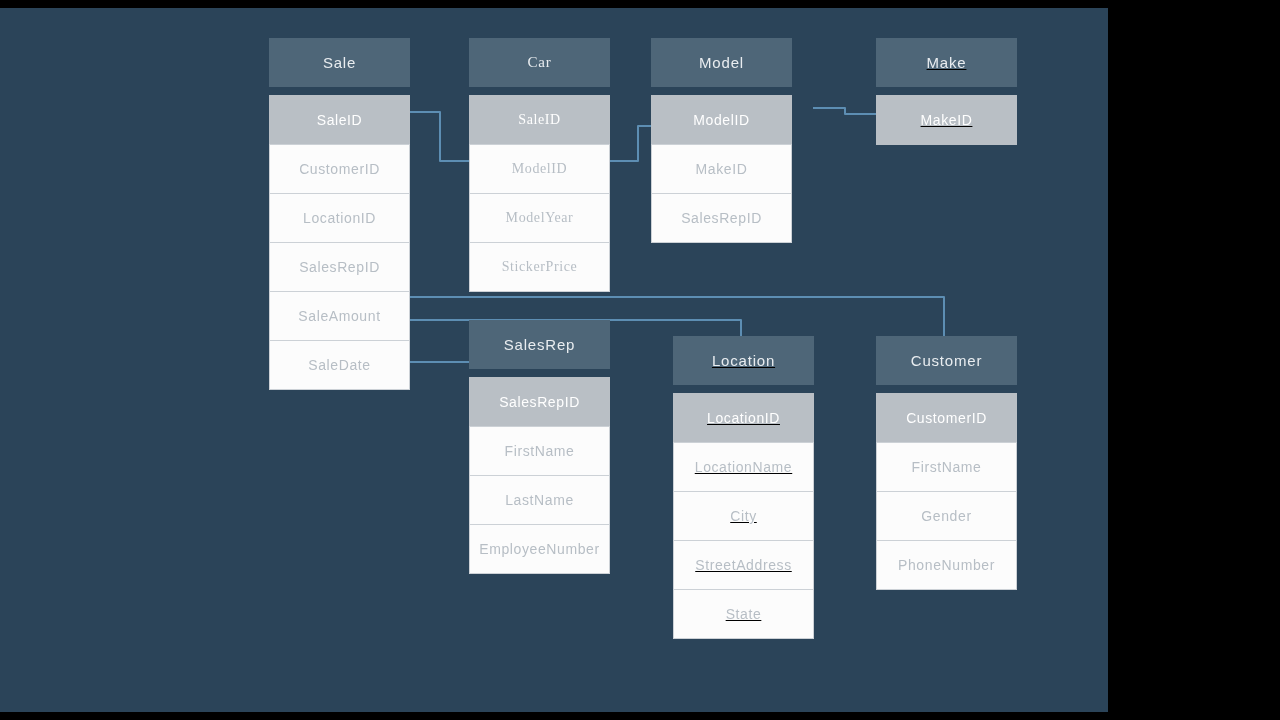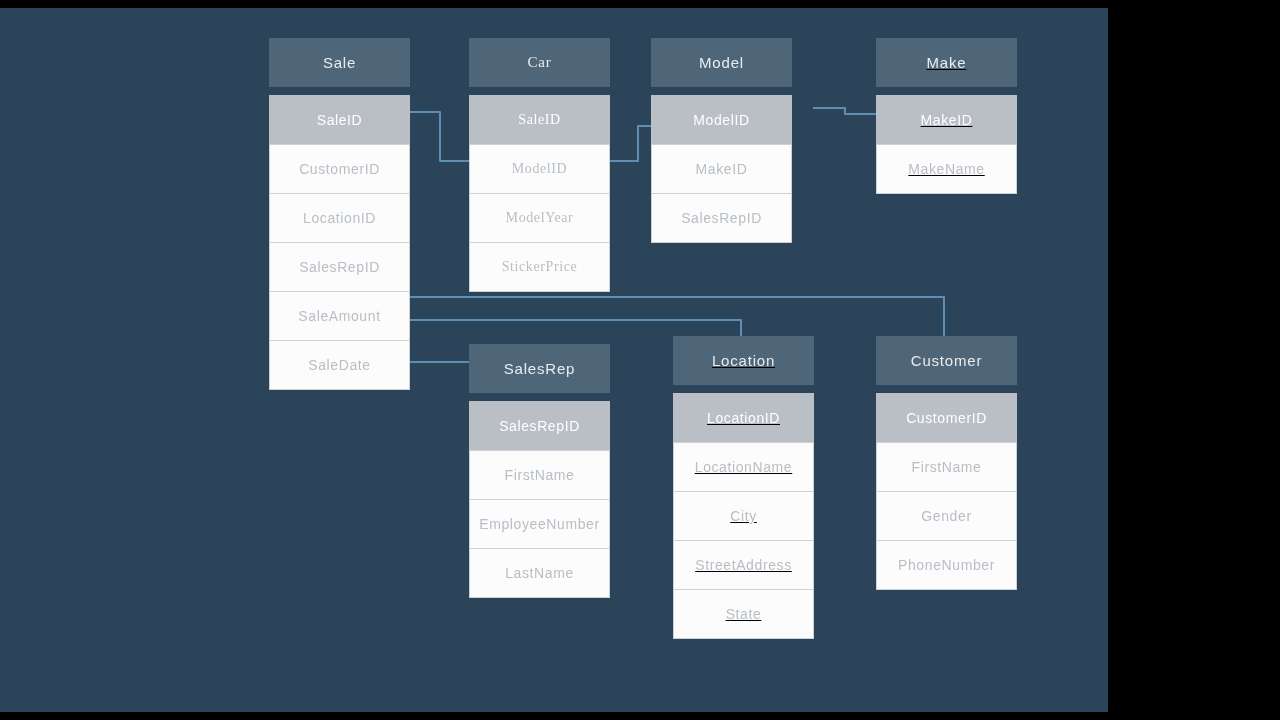--- a/index.html
+++ b/index.html
@@ -67,28 +67,27 @@
     </div>
     <div class="db-table" style="left: 651px; top: 38px; width: 141px;">
       <div class="thead">Model</div>
       <div class="row pk">ModelID</div>
       <div class="row">MakeID</div>
       <div class="row">SalesRepID</div>
     </div>
     <div class="db-table" style="left: 876px; top: 38px; width: 141px; text-decoration: underline;">
       <div class="thead">Make</div>
       <div class="row pk">MakeID</div>
-      <div class="row">MakeName</div>
     </div>
-    <div class="db-table" style="left: 469px; top: 344px; width: 141px;">
+    <div class="db-table" style="left: 469px; top: 320px; width: 141px;">
       <div class="thead">SalesRep</div>
       <div class="row pk">SalesRepID</div>
       <div class="row">FirstName</div>
+      <div class="row">LastName</div>
       <div class="row">EmployeeNumber</div>
-      <div class="row">LastName</div>
     </div>
     <div class="db-table" style="left: 673px; top: 336px; width: 141px; text-decoration: underline;">
       <div class="thead">Location</div>
       <div class="row pk">LocationID</div>
       <div class="row">LocationName</div>
       <div class="row">City</div>
       <div class="row">StreetAddress</div>
       <div class="row">State</div>
     </div>
     <div class="db-table" style="left: 876px; top: 336px; width: 141px;">

